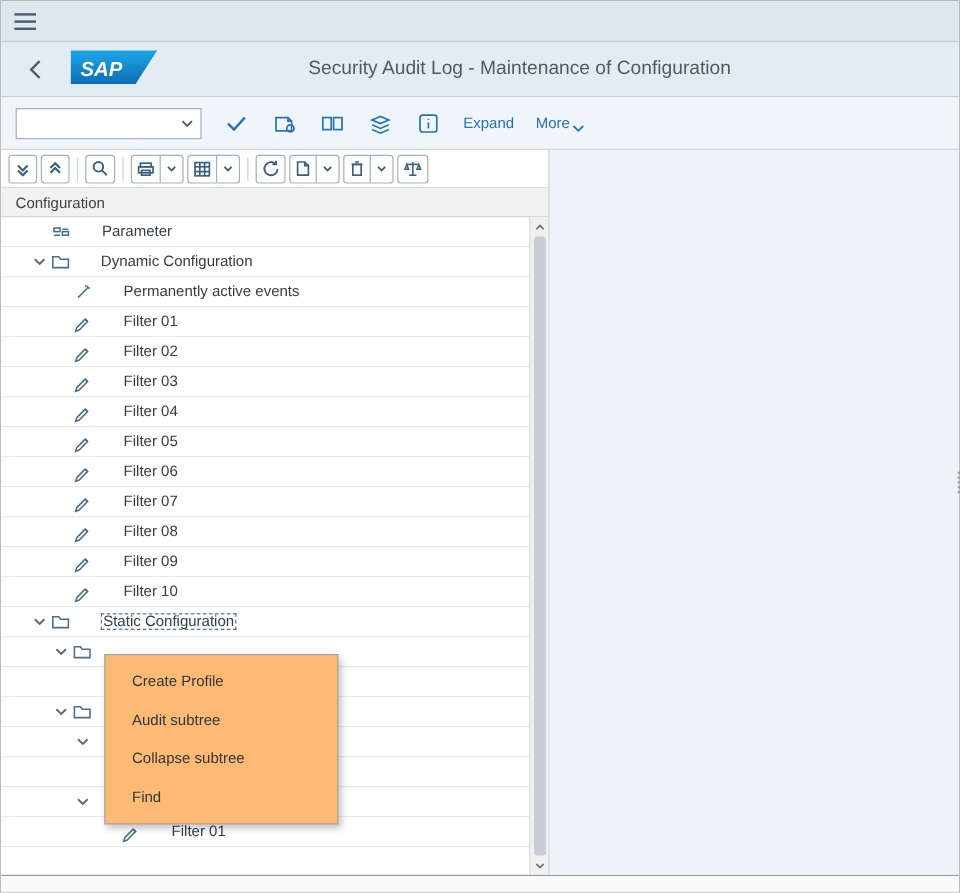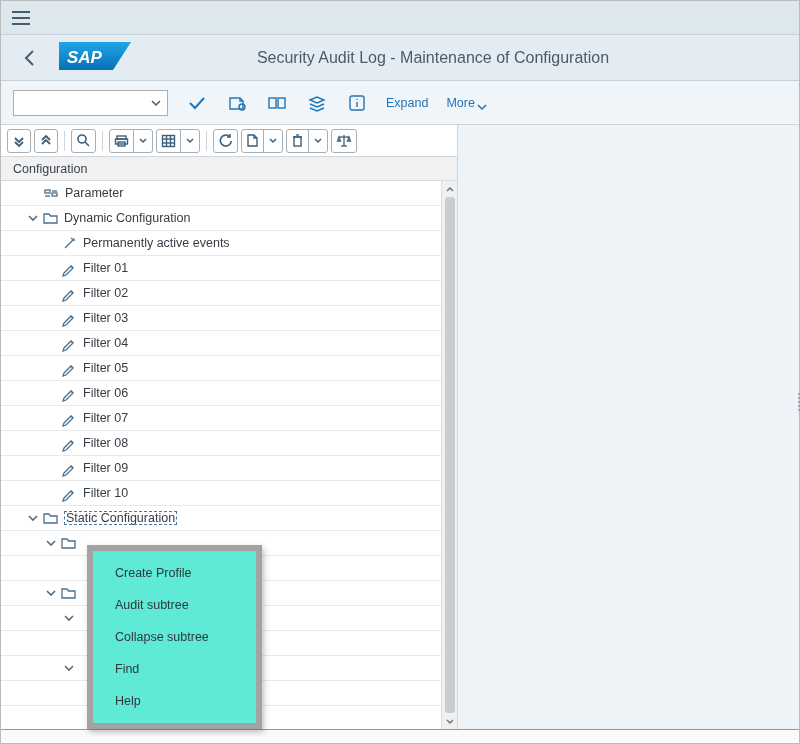--- a/index.html
+++ b/index.html
@@ -61,25 +61,25 @@
   .tree-vscroll{position:absolute;top:24px;right:0;width:16px;bottom:0;background:#f0f0f0;border-left:1px solid #dcdcdc;}
   .scroll-up, .scroll-dn{position:absolute;width:16px;height:16px;display:flex;align-items:center;justify-content:center;cursor:pointer;}
   .scroll-up{top:0;} .scroll-dn{bottom:0;}
   .scroll-thumb{position:absolute;top:16px;bottom:16px;width:10px;left:3px;background:#c6cdd3;border-radius:3px;}
 
   .row{height:25px;display:flex;align-items:center;border-bottom:1px solid #e7eaec;padding-right:6px;}
   .ind{display:inline-block;height:1px;}
   .chev{width:16px;height:16px;display:flex;align-items:center;justify-content:center;margin-right:1px;}
   .nodeicon{width:16px;height:16px;margin-right:6px;display:flex;align-items:center;justify-content:center;}
   .filtericon{margin-right:6px;}
-  .label{white-space:nowrap;}
+  .label{white-space:nowrap;margin-left:20px;}
   .sel{outline:1px dashed #4a76a8;outline-offset:-1px;padding:0 2px;}
 
   
-  .ctx{position:absolute;left:86px;top:544px;width:175px;background:#5eead4;border:6px solid #a3a3a3;box-shadow:2px 3px 6px rgba(0,0,0,.25);padding:6px 0;}
+  .ctx{position:absolute;left:86px;top:544px;width:195px;background:#fdba74;border:1px solid #a3a3a3;box-shadow:2px 3px 6px rgba(0,0,0,.25);padding:6px 0;}
   .ctx-item{height:32px;display:flex;align-items:center;padding:0 22px;cursor:pointer;color:#2f373e;}
   .underl::first-letter{text-decoration:underline;}
 
   svg{overflow:visible;}
 </style>
 </head>
 <body>
 
 <div class="app">
 
@@ -503,16 +503,15 @@
     </div>
   </div>
 
   <div class="footer-line"></div>
 
   <div class="ctx">
     <div class="ctx-item underl">Create Profile</div>
     <div class="ctx-item underl">Audit subtree</div>
     <div class="ctx-item underl">Collapse subtree</div>
     <div class="ctx-item underl">Find</div>
-    <div class="ctx-item underl">Help</div>
   </div>
 
 </div>
 
 </body></html>

